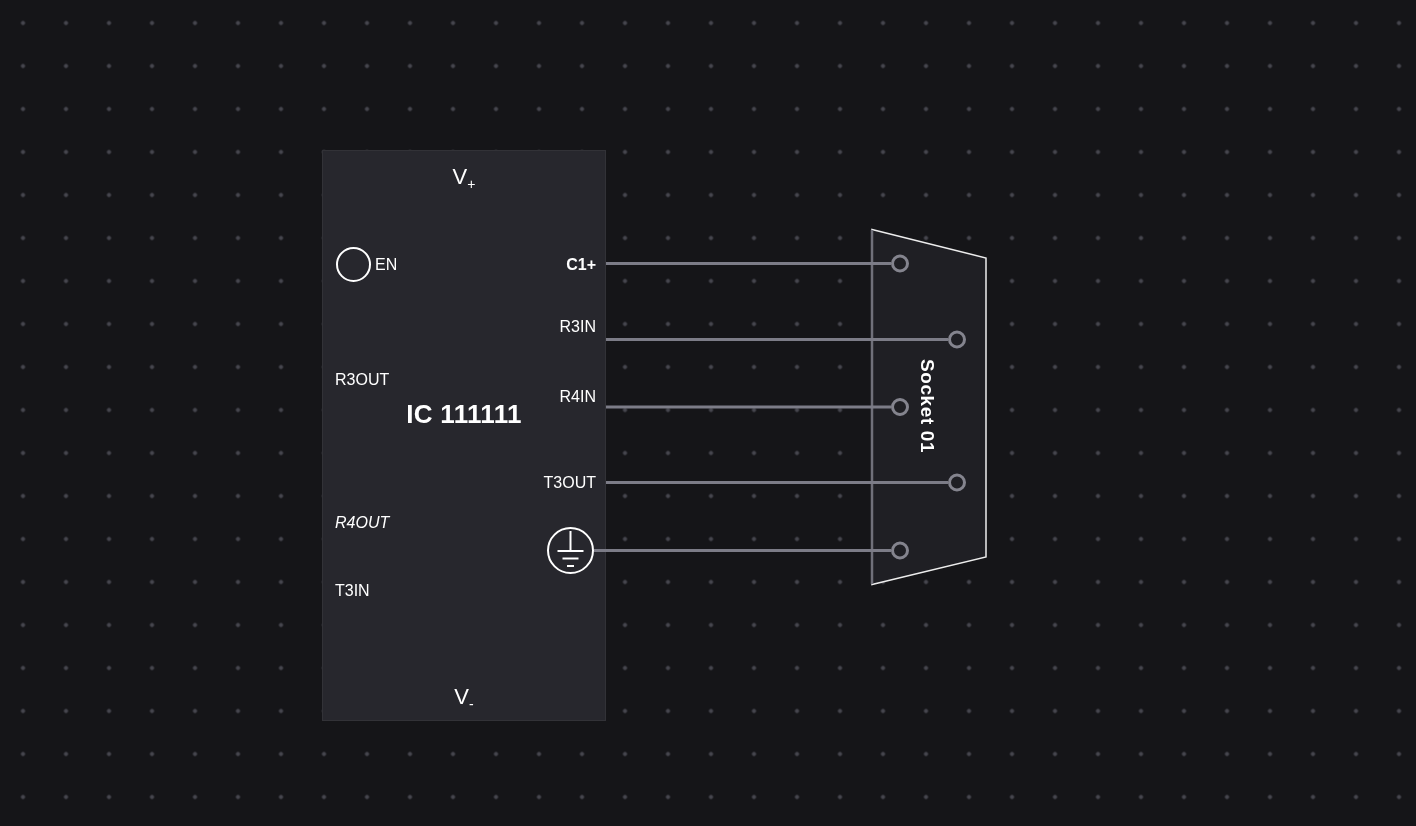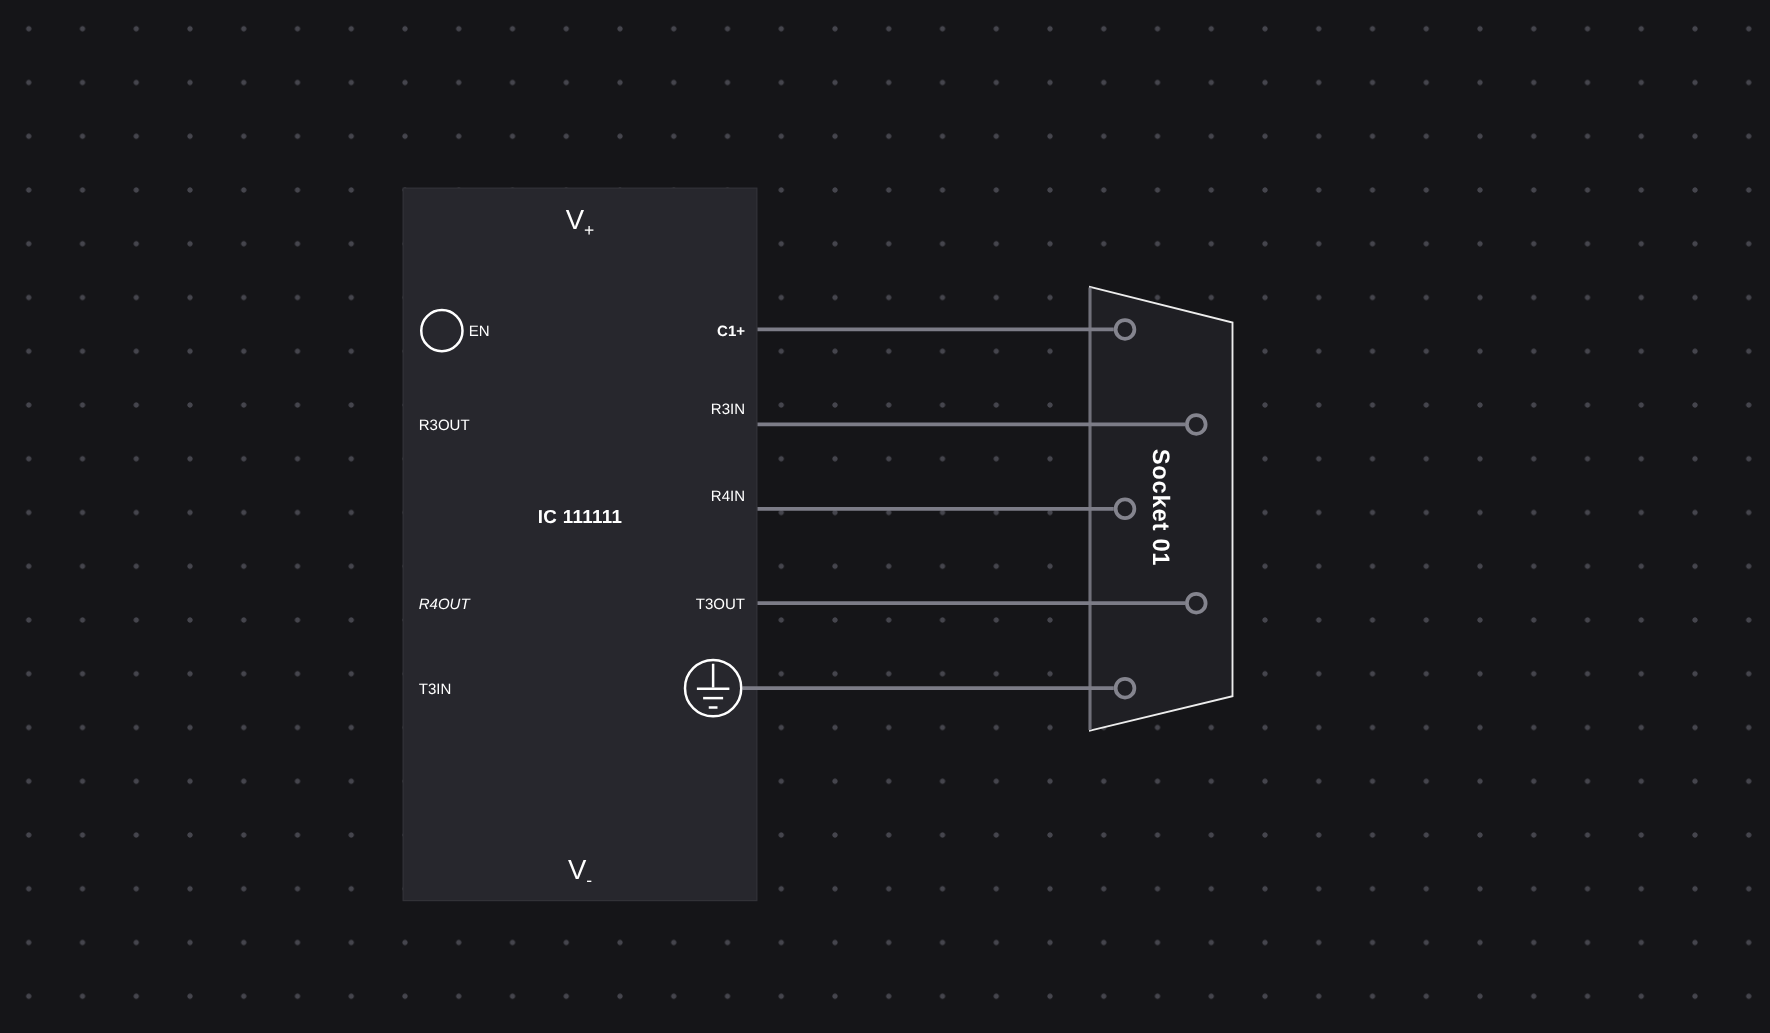--- a/index.html
+++ b/index.html
@@ -14,29 +14,29 @@
     background-position:1.5px 1.5px;
   }
 
   
   .ic {
     position:absolute; left:322px; top:150px; width:284px; height:571px;
     background:#27272d;
     border:1px solid rgba(255,255,255,0.05);
   }
   .label {
-    position:absolute; color:#ffffff; font-size:12px; white-space:nowrap;
+    position:absolute; color:#ffffff; font-size:16px; white-space:nowrap;
     transform:translateY(-50%); line-height:1;
   }
-  .label.lft { left:12px; }
+  .label.lft { left:12px;margin-top:40px; }
   .label.rgt { right:9px; }
   .label.ctr { left:50%; transform:translate(-50%,-50%); }
   .power { font-size:22px; }
   .power sub { font-size:14px; vertical-align:-5px; }
-  .ic-title { font-size:15px; font-weight:bold; letter-spacing:0.3px; }
+  .ic-title { font-size:26px; font-weight:bold; letter-spacing:0.3px; }
   .en-circle {
     position:absolute; left:13px; top:96px; width:35px; height:35px;
     border:2px solid #ffffff; border-radius:50%;
   }
 
   
   svg.overlay { position:absolute; left:0; top:0; display:block; }
 
   
   .socket-label {

